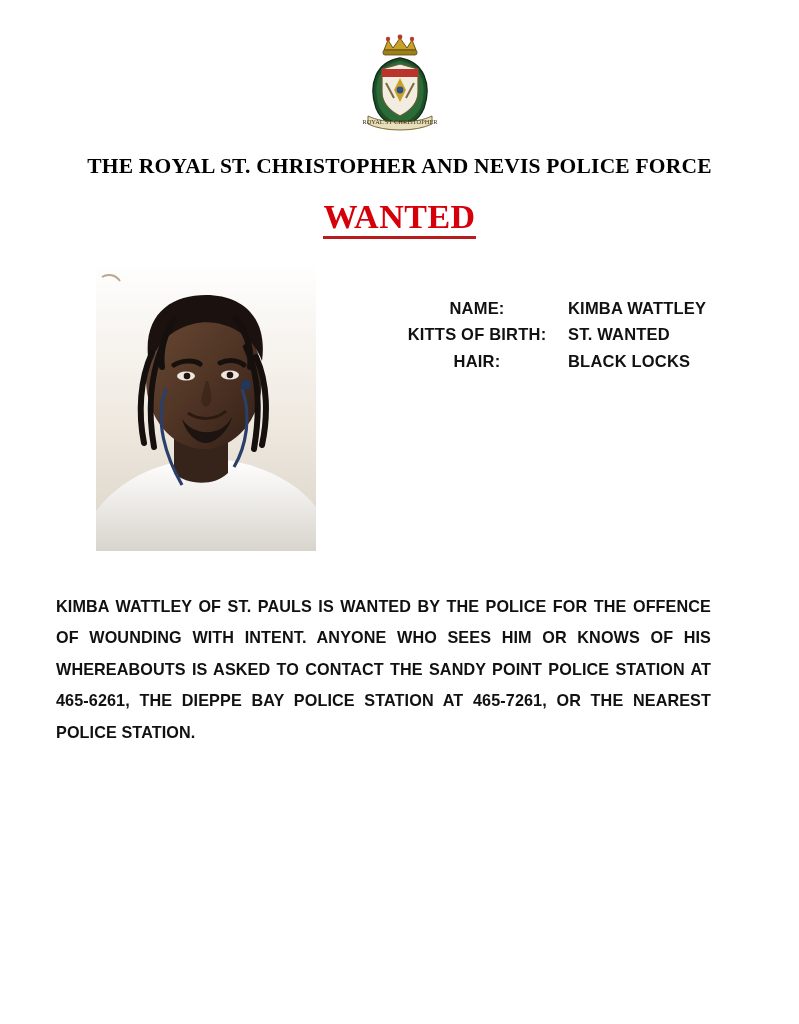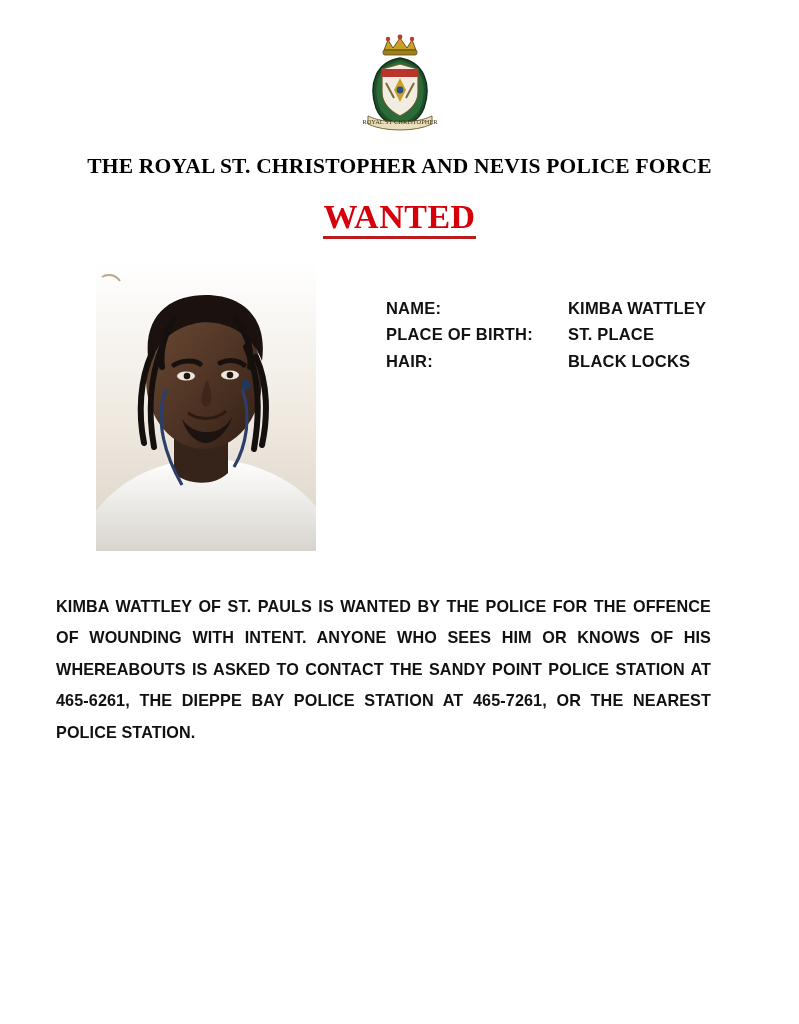--- a/index.html
+++ b/index.html
@@ -89,20 +89,21 @@
     display: flex;
     font-size: 16.5px;
     font-weight: bold;
     line-height: 1.62;
     color: #111111;
     letter-spacing: 0.2px;
   }
   .detail-label {
     width: 182px;
     flex: 0 0 182px;
+    text-align: center;
   }
   .detail-value {
     flex: 1 1 auto;
   }
 
   
   .body-text {
     margin: 40px 88px 0 56px;
     font-size: 16.2px;
     font-weight: bold;
@@ -209,22 +210,22 @@
         <path d="M6 16 C12 12 20 14 24 20" stroke="#b9a88f" stroke-width="2" fill="none"></path>
       </svg>
     </div>
 
     <div class="details">
       <div class="detail-row">
         <span class="detail-label">NAME:</span>
         <span class="detail-value">KIMBA WATTLEY</span>
       </div>
       <div class="detail-row">
-        <span class="detail-label">PLACE OF BIRTH:</span>
-        <span class="detail-value">ST. PLACE</span>
+        <span class="detail-label">KITTS OF BIRTH:</span>
+        <span class="detail-value">ST. WANTED</span>
       </div>
       <div class="detail-row">
         <span class="detail-label">HAIR:</span>
         <span class="detail-value">BLACK LOCKS</span>
       </div>
       <div class="detail-row">
       </div>
     </div>
   </div>
 

